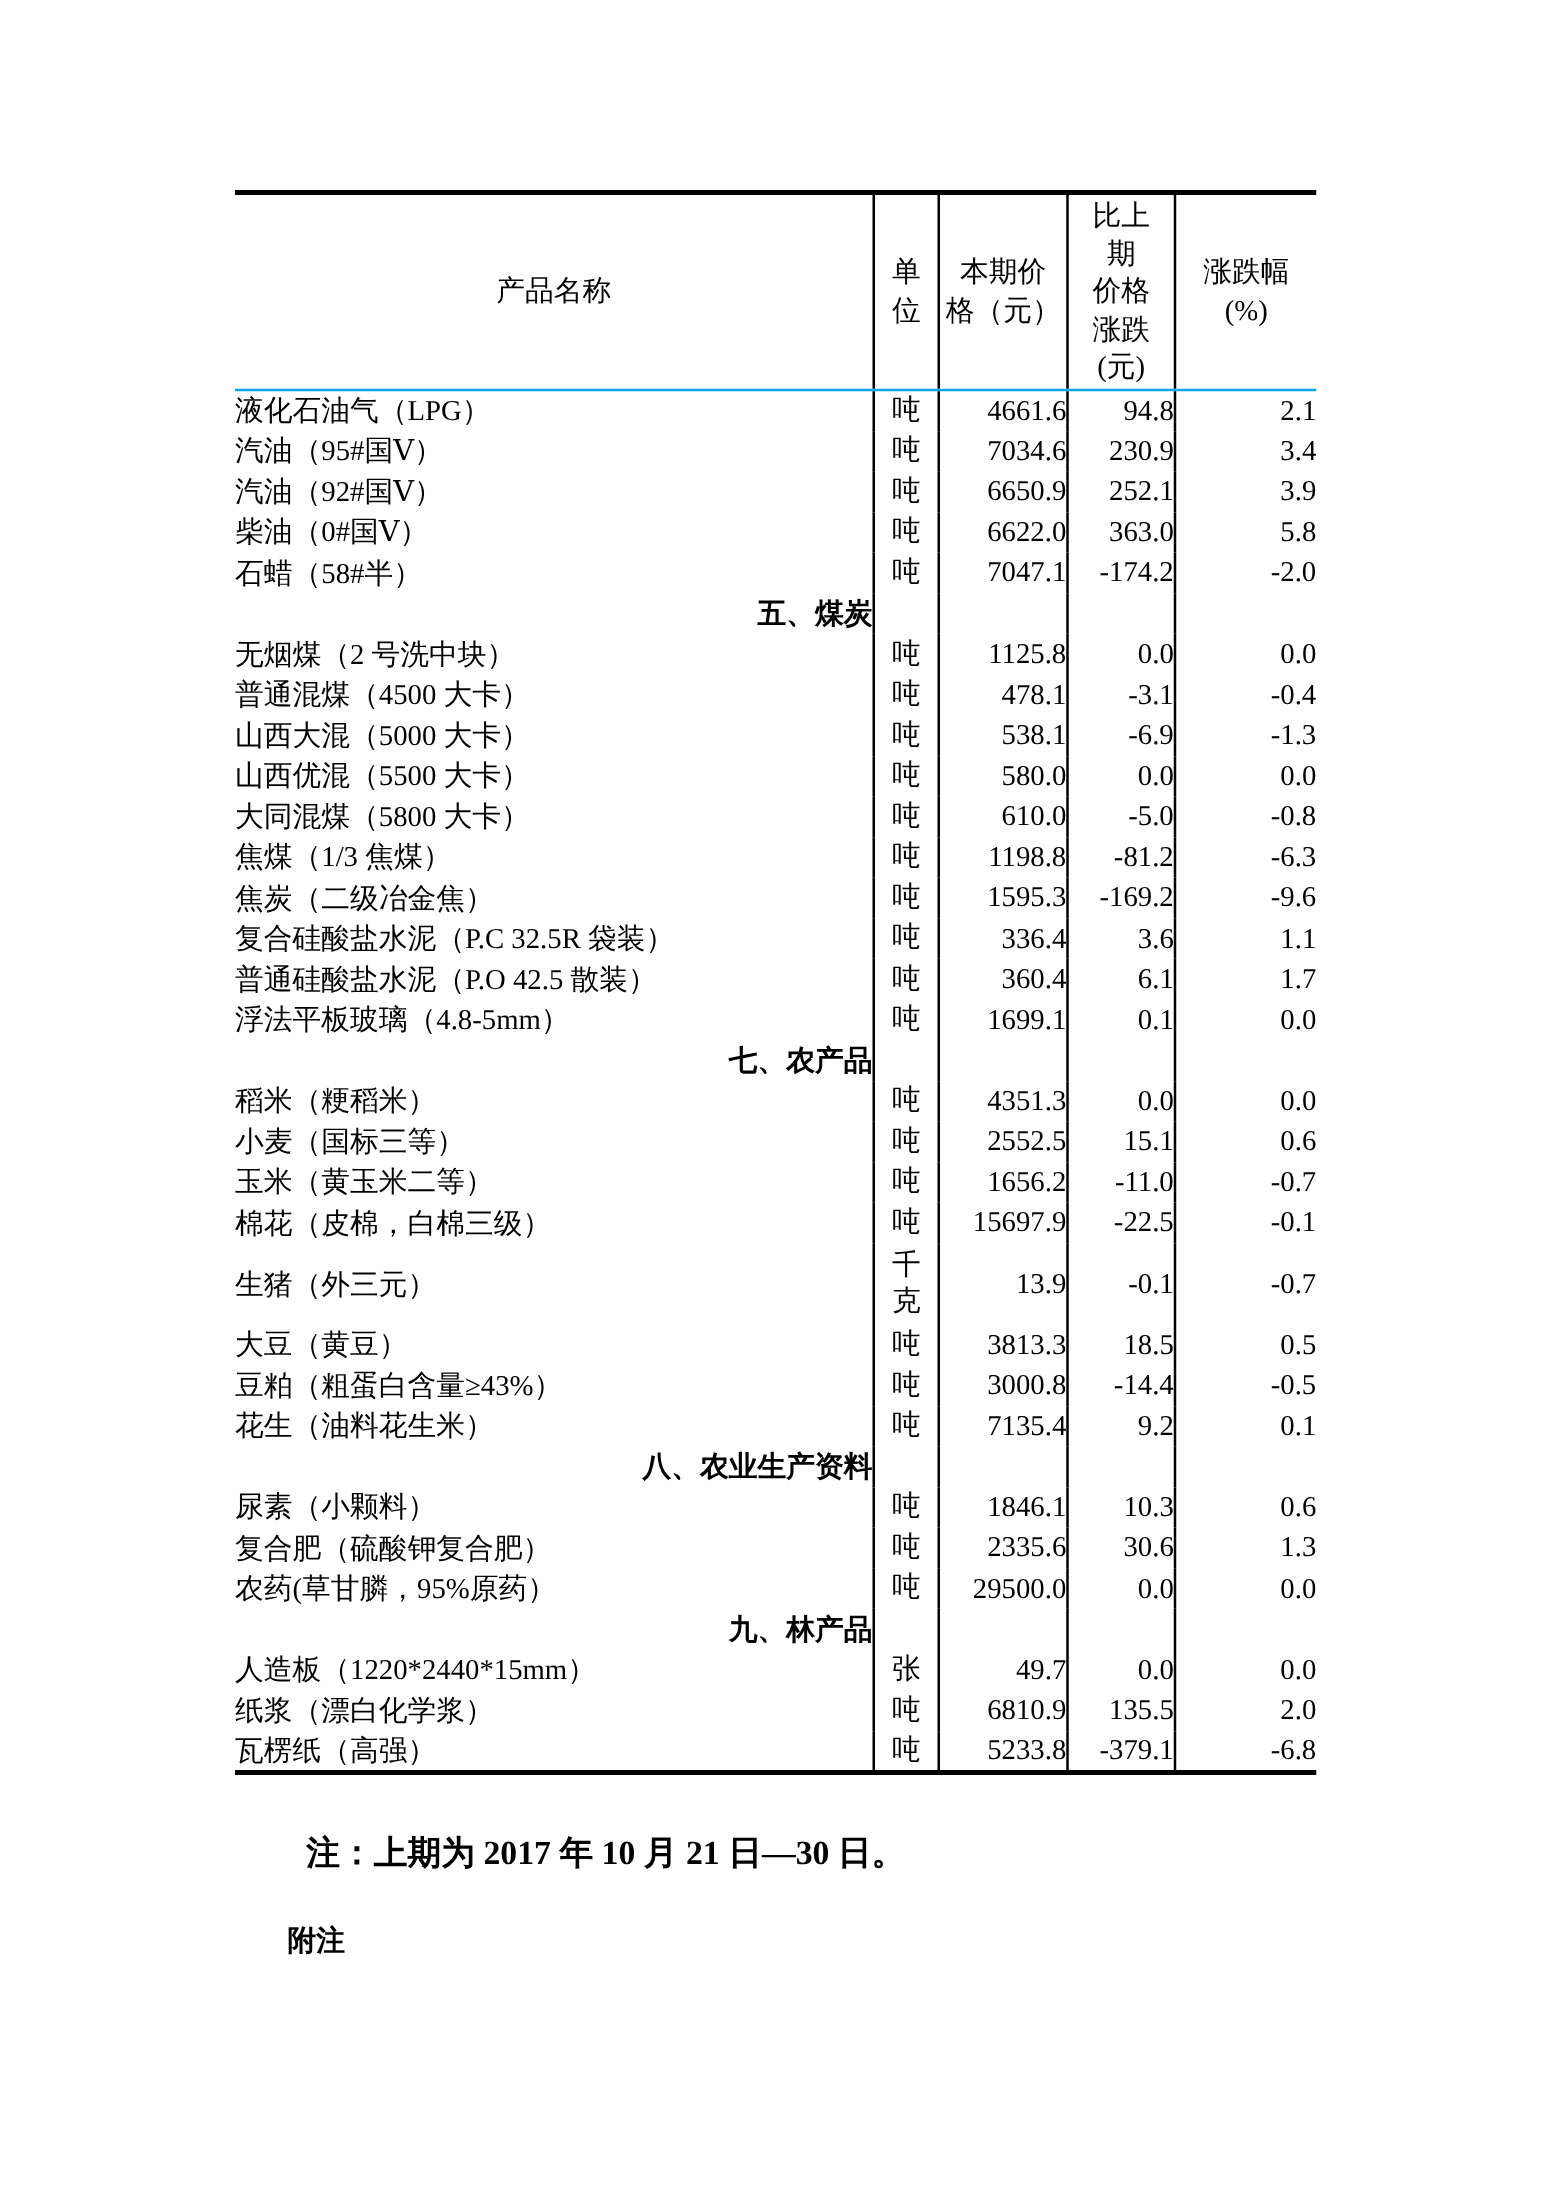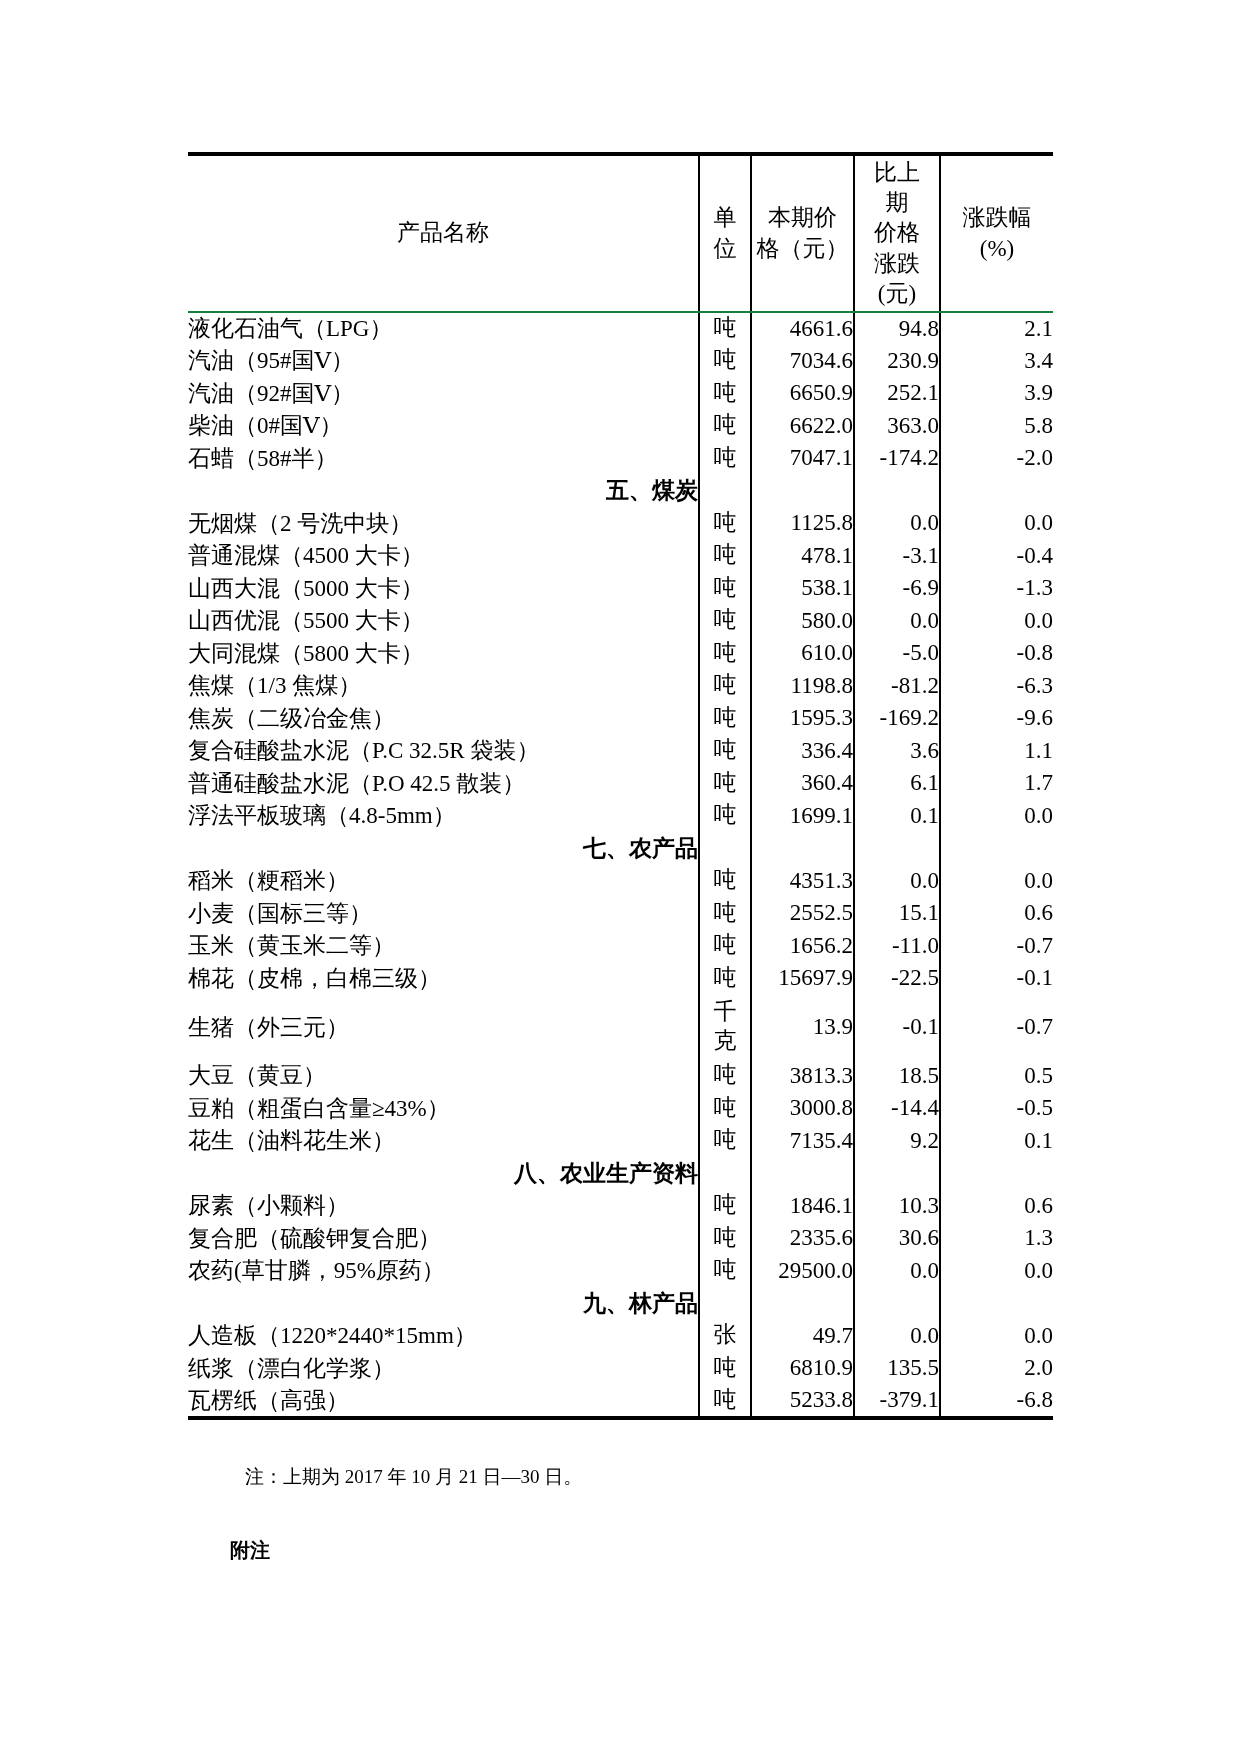--- a/index.html
+++ b/index.html
@@ -40,21 +40,21 @@
     vertical-align: middle;
     overflow: hidden;
   }
   
   table.price-table th:nth-child(n+2),
   table.price-table td:nth-child(n+2) {
     border-left: 2px solid #000;
   }
   thead tr { height: 158px; }
   thead th {
-    border-bottom: 2px solid #15803d;
+    border-bottom: 2px solid #0ea5e9;
     text-align: center;
     white-space: pre-line;
     line-height: 1.32;
   }
   tbody tr { height: 32.5px; margin-top: 17px; }
   tbody tr.tall { height: 65px; }
   td.name {
     text-align: left;
     padding-left: 77px;
     white-space: nowrap;
@@ -72,28 +72,29 @@
   }
   td.price, td.change, td.pct {
     text-align: right;
     padding-right: 8px;
     white-space: nowrap;
   }
   .table-note {
     position: absolute;
     left: 245px;
     top: 1464px;
-    font-size: 19px;
+    font-size: 27px;
     white-space: nowrap;
+    font-weight: bold;
   }
   .appendix-label {
     position: absolute;
     left: 230px;
     top: 1537px;
-    font-size: 20px;
+    font-size: 23px;
     font-weight: bold;
     font-family: "Liberation Sans", sans-serif;
   }
 </style>
 </head>
 <body>
 
 <div class="page">
 
   <table class="price-table">

